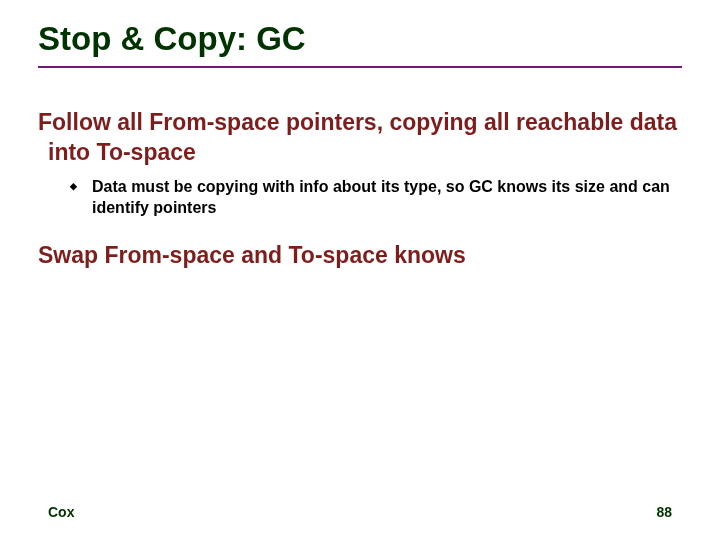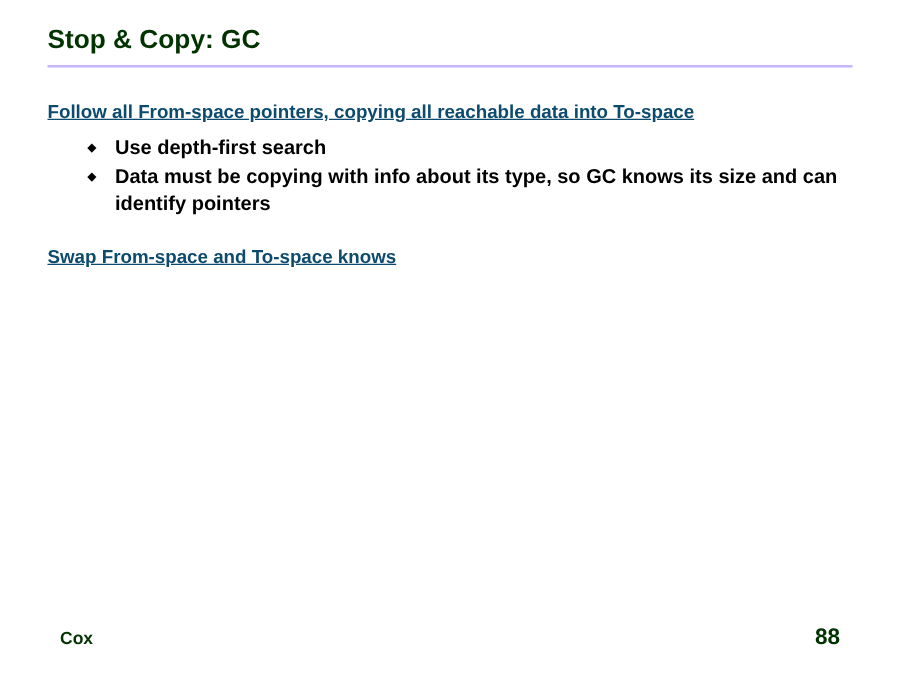--- a/index.html
+++ b/index.html
@@ -11,34 +11,33 @@
   }
   .slide {
     width: 720px;
     height: 540px;
     padding: 20px 38px 0 38px;
     position: relative;
   }
   .title {
     color: #003300;
     font-weight: bold;
-    font-size: 21px;
+    font-size: 33px;
     padding-bottom: 8px;
-    border-bottom: 2px solid #c4b5fd;
-    margin-bottom: 26px;
+    border-bottom: 2px solid #701a75;
+    margin-bottom: 40px;
   }
   .point {
-    color: #0c4a6e;
+    color: #7f1d1d;
     font-weight: bold;
-    font-size: 15px;
+    font-size: 23px;
     line-height: 1.3;
     margin-bottom: 8px;
     padding-left: 10px;
     text-indent: -10px;
-    text-decoration: underline;
   }
   .sublist {
     list-style: none;
     margin: 0 0 22px 32px;
   }
   .sublist li {
     color: #000000;
     font-weight: bold;
     font-size: 16px;
     line-height: 1.35;
@@ -62,32 +61,31 @@
     padding: 0 48px;
     display: flex;
     justify-content: space-between;
     align-items: baseline;
     color: #003300;
     font-weight: bold;
     font-size: 14px;
     text-align: right;
   }
   .footer-center { font-size: 14px; }
-  .footer-right { font-size: 18px; }
+  .footer-right { font-size: 14px; }
 </style>
 </head>
 <body>
 
 <div class="slide">
 
   <div class="title">Stop &amp; Copy: GC</div>
 
   <div class="point">Follow all From-space pointers, copying all reachable data into To-space</div>
   <ul class="sublist">
-    <li>Use depth-first search</li>
     <li>Data must be copying with info about its type, so GC knows its size and can identify pointers</li>
   </ul>
 
   <div class="point">Swap From-space and To-space knows</div>
 
   <div class="footer">
     <span>Cox</span>
     <span class="footer-right">88</span>
   </div>
 

